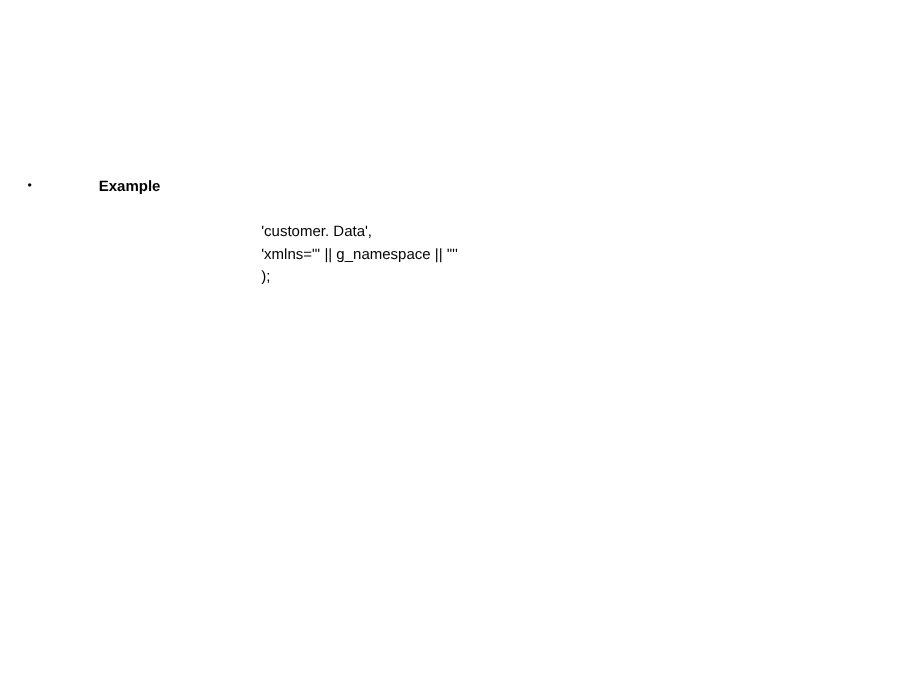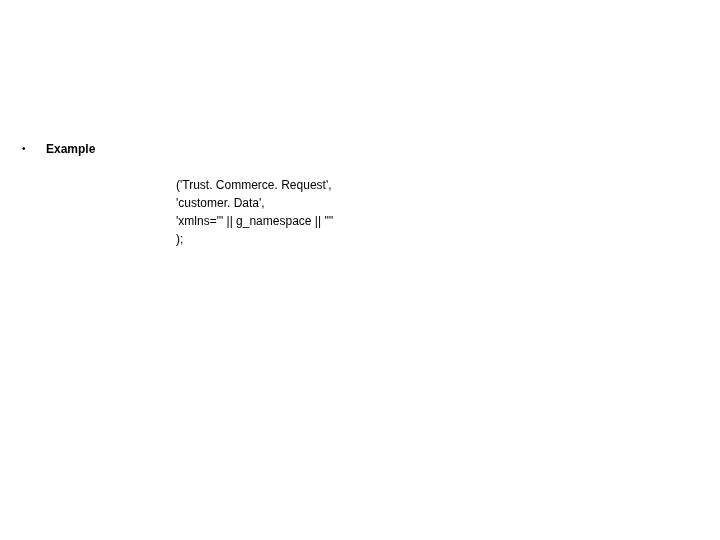--- a/index.html
+++ b/index.html
@@ -22,20 +22,21 @@
   }
   .bullet {
     width: 24px;
     flex-shrink: 0;
     padding-left: 2px;
     font-size: 10px;
     line-height: 18px;
   }
   .block {
     line-height: 18px;
+    margin-left: 33px;
   }
   .bold {
     font-weight: bold;
   }
   .spacer {
     height: 18px;
   }
   .indent1 {
     padding-left: 0px;
   }
@@ -45,19 +46,18 @@
 </style>
 </head>
 <body>
 
 <div class="content">
   <div class="bullet-row">
     <div class="bullet">•</div>
     <div class="block">
       <div class="bold">Example</div>
       <div class="spacer"></div>
-      <div class="indent2">('Trust. Commerce. Request',</div>
       <div class="indent2"> 'customer. Data',</div>
       <div class="indent2"> 'xmlns="' || g_namespace || '"'</div>
       <div class="indent2"> );</div>
     </div>
   </div>
 </div>
 
 </body></html>

